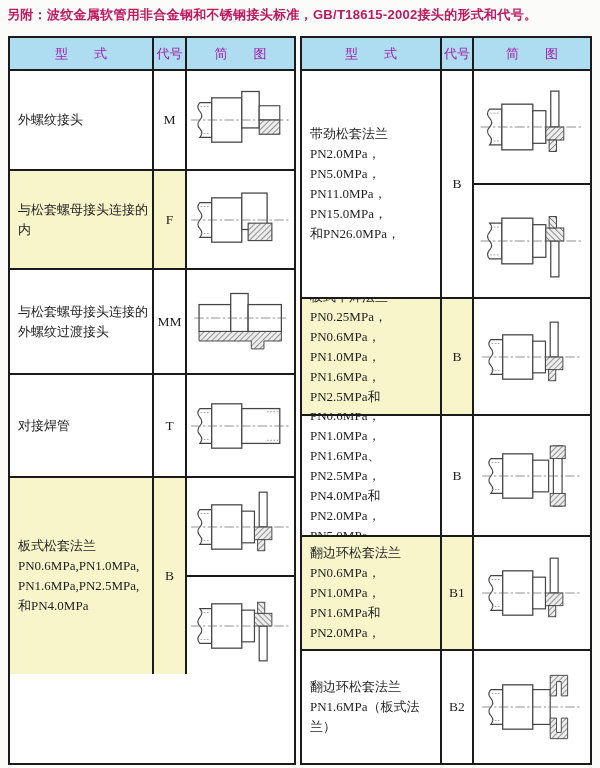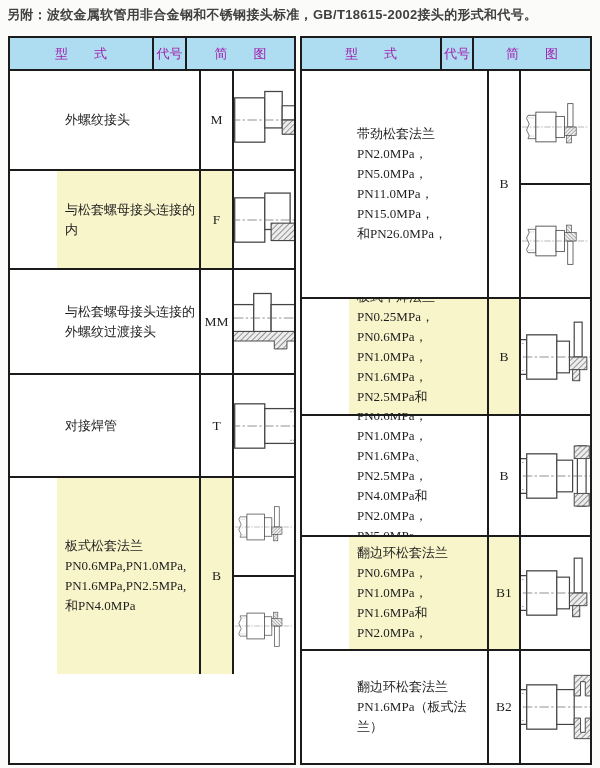--- a/index.html
+++ b/index.html
@@ -13,21 +13,21 @@
     background:#fbfbf9;
     font-family:"Liberation Serif","DejaVu Serif",serif;
     color:#1e1e1e;
     position:relative;
     overflow:hidden;
   }
   .page-title{
     position:absolute;left:7px;top:6px;width:588px;
     font-family:"Liberation Sans","DejaVu Sans",sans-serif;
     font-weight:bold;font-size:13px;letter-spacing:0.3px;
-    color:#404040;
+    color:#be185d;
   }
   .tables{
     position:absolute;left:8px;top:36px;
     display:flex;gap:4px;
   }
   .tbl{
     background:#fff;
     border:2px solid var(--bd);
     display:flex;flex-direction:column;
     box-sizing:border-box;
@@ -50,21 +50,20 @@
     background:var(--hdr);
     justify-content:center;
     font-size:13px;
     color:#a21caf;
   }
   .hrow{height:31px;}
   .ctype{
     padding:4px 4px 4px 8px;
     font-size:13px;line-height:20px;
     white-space:pre-line;
-    margin-left:47px;
   }
   .ccode{justify-content:center;font-size:13.5px;}
   .cdiag{
     justify-content:center;flex-direction:column;
     padding:0;background:#fff;
   }
   .hl{background:var(--yl);}
   .sub{
     width:100%;flex:1;
     display:flex;align-items:center;justify-content:center;

